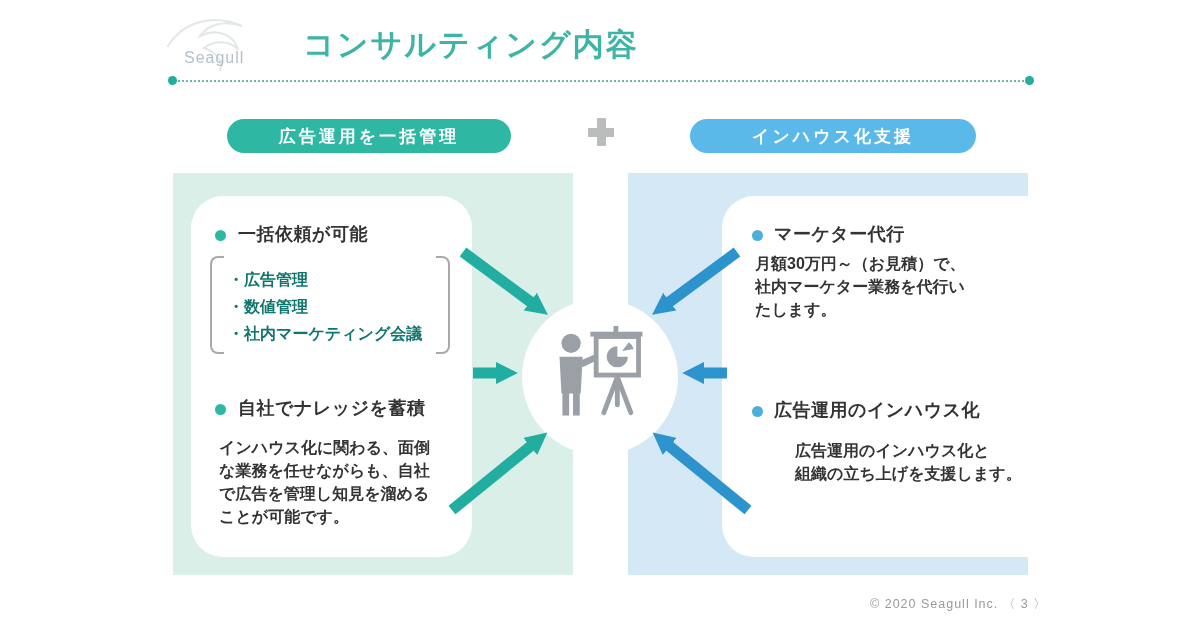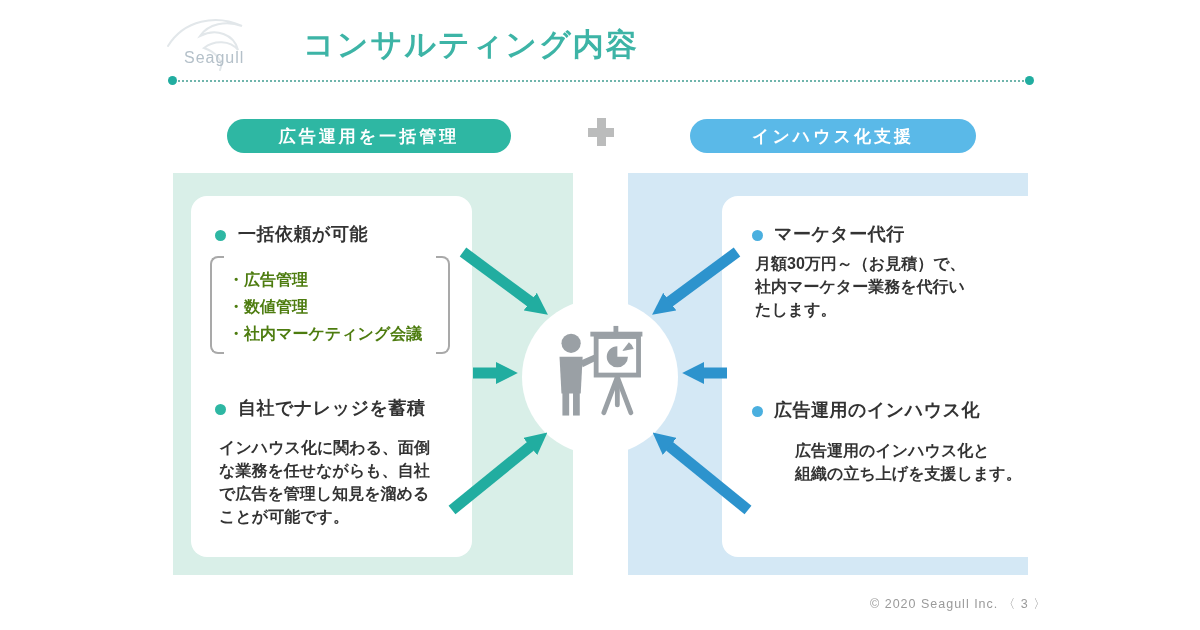--- a/index.html
+++ b/index.html
@@ -36,35 +36,35 @@
   }
   .badge.left{left:227px;width:284px;background:var(--color-teal,#2eb7a3);}
   .badge.right{left:690px;width:286px;background:var(--color-blue,#5ab9e8);}
   .plus{position:absolute;left:588px;top:118px;width:26px;height:28px;}
   .plus::before{content:"";position:absolute;left:0;top:10px;width:26px;height:9px;background:#bbbcbc;}
   .plus::after{content:"";position:absolute;left:9px;top:0;width:9px;height:28px;background:#bbbcbc;}
   
   .panel{position:absolute;top:173px;width:400px;height:402px;}
   .panel.green{left:173px;background:var(--color-panel-green,#d9efe8);}
   .panel.blue{left:628px;background:var(--color-panel-blue,#d4e8f5);}
-  .card{position:absolute;top:196px;height:361px;background:#fff;border-radius:16px;}
+  .card{position:absolute;top:196px;height:361px;background:#fff;border-radius:32px;}
   .card.left{left:191px;width:281px;}
   .card.right{left:722px;width:346px;}
   .bullet{position:absolute;width:11px;height:11px;border-radius:50%;}
   .bullet.teal{background:var(--color-teal,#2eb7a3);}
   .bullet.blue{background:var(--color-bullet-blue,#4aafdf);}
   .card-heading{position:absolute;margin:0;font-size:18px;font-weight:bold;color:#333;letter-spacing:0.5px;}
   .card-body{position:absolute;margin:0;font-size:16px;font-weight:600;line-height:23px;color:#333;white-space:pre-line;}
   
   .bracket-list{position:absolute;left:19px;top:60px;width:240px;height:94px;}
   .bracket{position:absolute;top:0;width:12px;height:94px;}
   .bracket.l{left:0;border-left:2px solid #a9a9a9;border-top:2px solid #a9a9a9;border-bottom:2px solid #a9a9a9;border-radius:8px 0 0 8px;}
   .bracket.r{right:0;border-right:2px solid #a9a9a9;border-top:2px solid #a9a9a9;border-bottom:2px solid #a9a9a9;border-radius:0 8px 8px 0;}
   .bracket-list ul{list-style:none;margin:0;padding:10px 0 0 18px;}
-  .bracket-list li{font-size:16px;font-weight:bold;line-height:27px;color:#4d7c0f;}
+  .bracket-list li{font-size:16px;font-weight:bold;line-height:27px;color:#0f766e;}
   
   .center-circle{
     position:absolute;left:522px;top:299px;width:156px;height:156px;border-radius:50%;
     background:#fff;display:flex;align-items:center;justify-content:center;
   }
   .arrows{position:absolute;left:430px;top:230px;}
   
   .footer{
     position:absolute;left:870px;top:596px;font-size:12.5px;color:#9a9a9a;letter-spacing:1px;
   }

